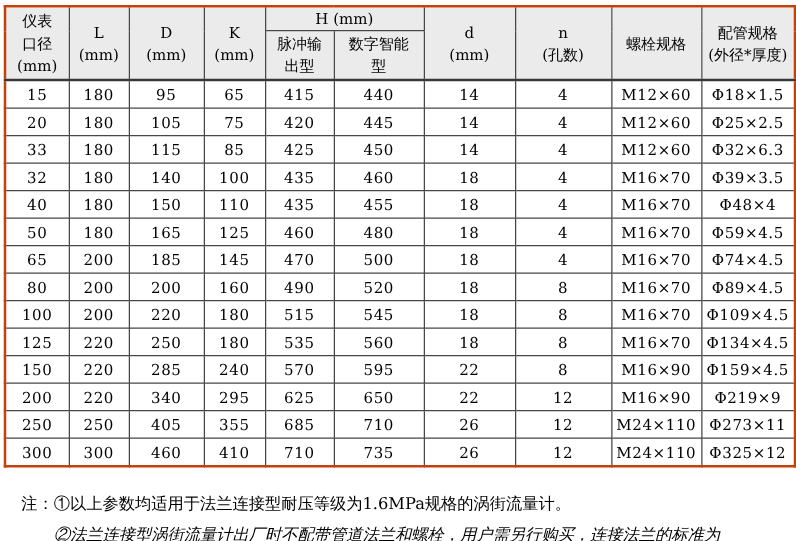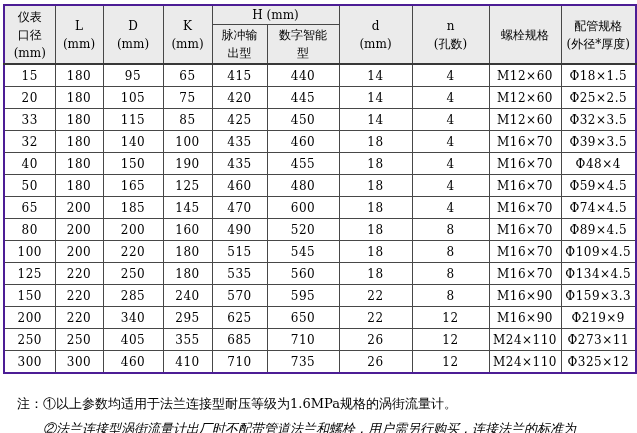--- a/index.html
+++ b/index.html
@@ -12,21 +12,21 @@
     color: #000000;
     overflow: hidden;
   }
   .table-wrap {
     padding: 4px 2px 0 3px;
   }
   table.spec-table {
     border-collapse: collapse;
     width: 632px;
     table-layout: fixed;
-    border: 2px solid #4c1d95;
+    border: 2px solid #c2410c;
   }
   .spec-table th, .spec-table td {
     border: 1px solid #474747;
     text-align: center;
     vertical-align: middle;
     padding: 0;
     font-weight: normal;
     font-size: 12px;
     overflow: hidden;
   }
@@ -124,39 +124,39 @@
         <tr>
           <td>33</td>
           <td>180</td>
           <td>115</td>
           <td>85</td>
           <td>425</td>
           <td>450</td>
           <td>14</td>
           <td>4</td>
           <td>M12×60</td>
-          <td>Φ32×3.5</td>
+          <td>Φ32×6.3</td>
         </tr>
         <tr>
           <td>32</td>
           <td>180</td>
           <td>140</td>
           <td>100</td>
           <td>435</td>
           <td>460</td>
           <td>18</td>
           <td>4</td>
           <td>M16×70</td>
           <td>Φ39×3.5</td>
         </tr>
         <tr>
           <td>40</td>
           <td>180</td>
           <td>150</td>
-          <td>190</td>
+          <td>110</td>
           <td>435</td>
           <td>455</td>
           <td>18</td>
           <td>4</td>
           <td>M16×70</td>
           <td>Φ48×4</td>
         </tr>
         <tr>
           <td>50</td>
           <td>180</td>
@@ -168,21 +168,21 @@
           <td>4</td>
           <td>M16×70</td>
           <td>Φ59×4.5</td>
         </tr>
         <tr>
           <td>65</td>
           <td>200</td>
           <td>185</td>
           <td>145</td>
           <td>470</td>
-          <td>600</td>
+          <td>500</td>
           <td>18</td>
           <td>4</td>
           <td>M16×70</td>
           <td>Φ74×4.5</td>
         </tr>
         <tr>
           <td>80</td>
           <td>200</td>
           <td>200</td>
           <td>160</td>
@@ -220,21 +220,21 @@
         <tr>
           <td>150</td>
           <td>220</td>
           <td>285</td>
           <td>240</td>
           <td>570</td>
           <td>595</td>
           <td>22</td>
           <td>8</td>
           <td>M16×90</td>
-          <td>Φ159×3.3</td>
+          <td>Φ159×4.5</td>
         </tr>
         <tr>
           <td>200</td>
           <td>220</td>
           <td>340</td>
           <td>295</td>
           <td>625</td>
           <td>650</td>
           <td>22</td>
           <td>12</td>

